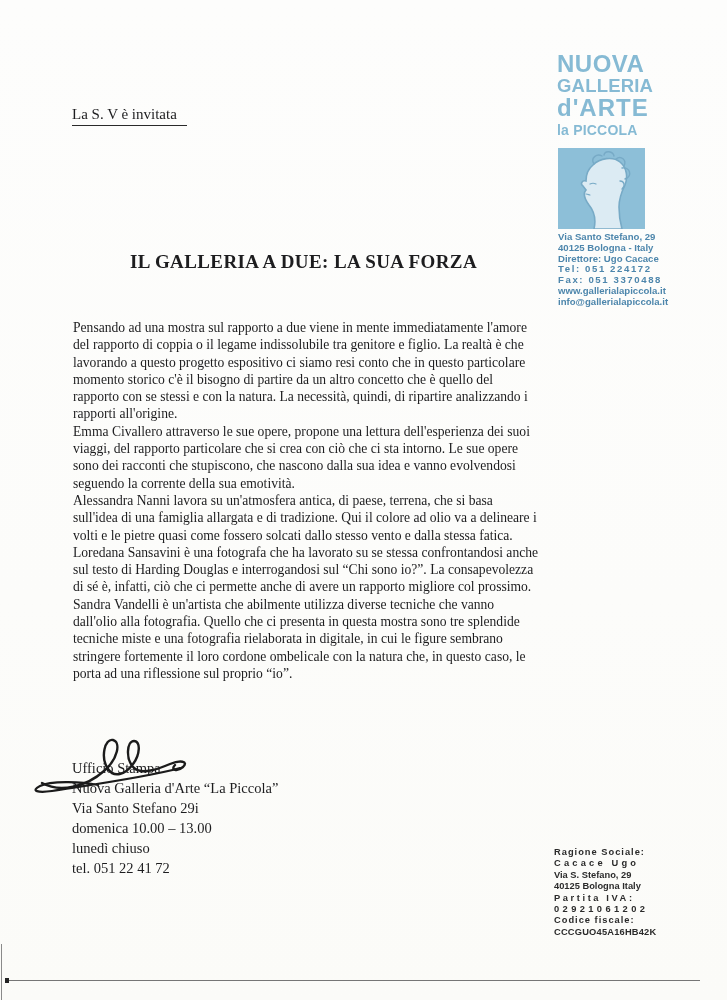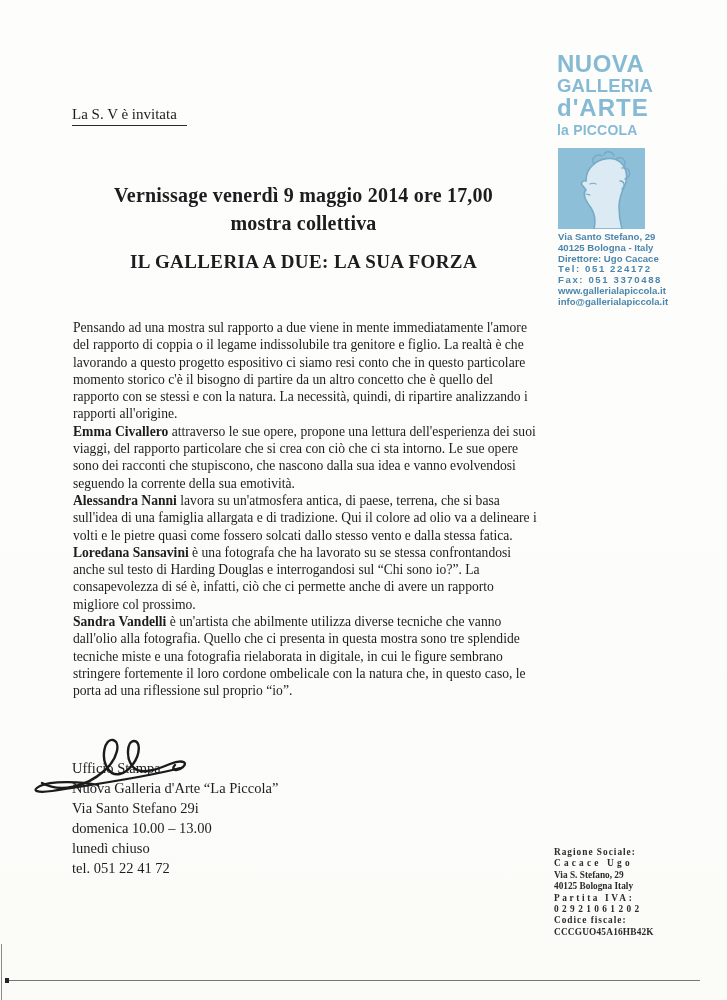--- a/index.html
+++ b/index.html
@@ -15,62 +15,58 @@
   }
   .title-block{position:absolute;left:72px;top:181px;width:463px;text-align:center;}
   .title-line{font-weight:bold;font-size:20px;line-height:28px;letter-spacing:.2px;}
   .show-title{
     position:absolute;left:72px;top:251px;width:463px;text-align:center;
     font-weight:bold;font-size:19px;letter-spacing:.4px;
   }
   
   .body-text{position:absolute;left:73px;top:319px;width:466px;font-size:13.6px;line-height:17.3px;}
   .body-text p{margin:0;}
-  .body-text b{font-weight:bold;}
+  .body-text b{font-weight:normal;}
   
   .logo{position:absolute;left:557px;top:52px;width:104px;color:#7cb5d1;
     font-family:"Liberation Sans", sans-serif;font-weight:bold;opacity:.92;}
   .logo-l1{font-size:24px;line-height:23px;letter-spacing:.5px;}
   .logo-l2{font-size:18.5px;line-height:21px;letter-spacing:.2px;}
   .logo-l3{font-size:24px;line-height:24px;letter-spacing:1px;}
   .logo-l4{font-size:14px;line-height:20px;letter-spacing:.2px;}
   .logo-box{position:absolute;left:558px;top:148px;width:87px;height:81px;background:#8dbfd8;}
   
   .contact{position:absolute;left:558px;top:232px;width:150px;color:#4d86ac;
     font-family:"Liberation Sans", sans-serif;font-size:9.6px;line-height:10.8px;font-weight:bold;}
   .contact .ln:nth-child(4),.contact .ln:nth-child(5){letter-spacing:1.6px;}
   
   .press{position:absolute;left:72px;top:758px;font-size:14.5px;line-height:20px;}
   
   .sig{position:absolute;left:28px;top:731px;width:200px;height:80px;pointer-events:none;}
   
   .fiscal{position:absolute;left:554px;top:847px;width:130px;color:#2b2b2b;
-    font-family:Liberation Serif, serif;font-size:9.3px;line-height:11.4px;font-weight:bold;}
+    font-family:Liberation Sans, sans-serif;font-size:9.3px;line-height:11.4px;font-weight:bold;}
   .fiscal .ln:nth-child(1){letter-spacing:1px;}
   .fiscal .ln:nth-child(2){letter-spacing:3.2px;}
   .fiscal .ln:nth-child(5){letter-spacing:2.6px;}
   .fiscal .ln:nth-child(6){letter-spacing:3.4px;}
   .fiscal .ln:nth-child(7){letter-spacing:1px;}
   .fiscal .ln:nth-child(8){letter-spacing:.2px;}
   
   .scan-hline{position:absolute;left:7px;top:980px;width:693px;height:1px;background:#4a4a4a;opacity:.75;}
   .scan-dot{position:absolute;left:5px;top:978px;width:4px;height:5px;background:#222;}
   .scan-vline{position:absolute;left:1px;top:944px;width:1px;height:56px;background:#8a8a8a;}
 </style>
 </head>
 <body>
 
 <div class="page">
 
   <div class="salutation">La S. V è invitata</div>
 
-  <div class="title-block">
-    <div class="title-line">Vernissage venerdì 9 maggio 2014 ore 17,00</div>
-    <div class="title-line">mostra collettiva</div>
-  </div>
 
   <div class="show-title">IL GALLERIA A DUE: LA SUA FORZA</div>
 
   <div class="body-text">
     <p><b></b><span>Pensando ad una mostra sul rapporto a due viene in mente immediatamente l'amore del rapporto di coppia o il legame indissolubile tra genitore e figlio. La realtà è che lavorando a questo progetto espositivo ci siamo resi conto che in questo particolare momento storico c'è il bisogno di partire da un altro concetto che è quello del rapporto con se stessi e con la natura. La necessità, quindi, di ripartire analizzando i rapporti all'origine.</span></p>
     <p><b>Emma Civallero</b><span> attraverso le sue opere, propone una lettura dell'esperienza dei suoi viaggi, del rapporto particolare che si crea con ciò che ci sta intorno. Le sue opere sono dei racconti che stupiscono, che nascono dalla sua idea e vanno evolvendosi seguendo la corrente della sua emotività.</span></p>
     <p><b>Alessandra Nanni</b><span> lavora su un'atmosfera antica, di paese, terrena, che si basa sull'idea di una famiglia allargata e di tradizione. Qui il colore ad olio va a delineare i volti e le pietre quasi come fossero solcati dallo stesso vento e dalla stessa fatica.</span></p>
     <p><b>Loredana Sansavini</b><span> è una fotografa che ha lavorato su se stessa confrontandosi anche sul testo di Harding Douglas e interrogandosi sul “Chi sono io?”. La consapevolezza di sé è, infatti, ciò che ci permette anche di avere un rapporto migliore col prossimo.</span></p>
     <p><b>Sandra Vandelli</b><span> è un'artista che abilmente utilizza diverse tecniche che vanno dall'olio alla fotografia. Quello che ci presenta in questa mostra sono tre splendide tecniche miste e una fotografia rielaborata in digitale, in cui le figure sembrano stringere fortemente il loro cordone ombelicale con la natura che, in questo caso, le porta ad una riflessione sul proprio “io”.</span></p>
   </div>

